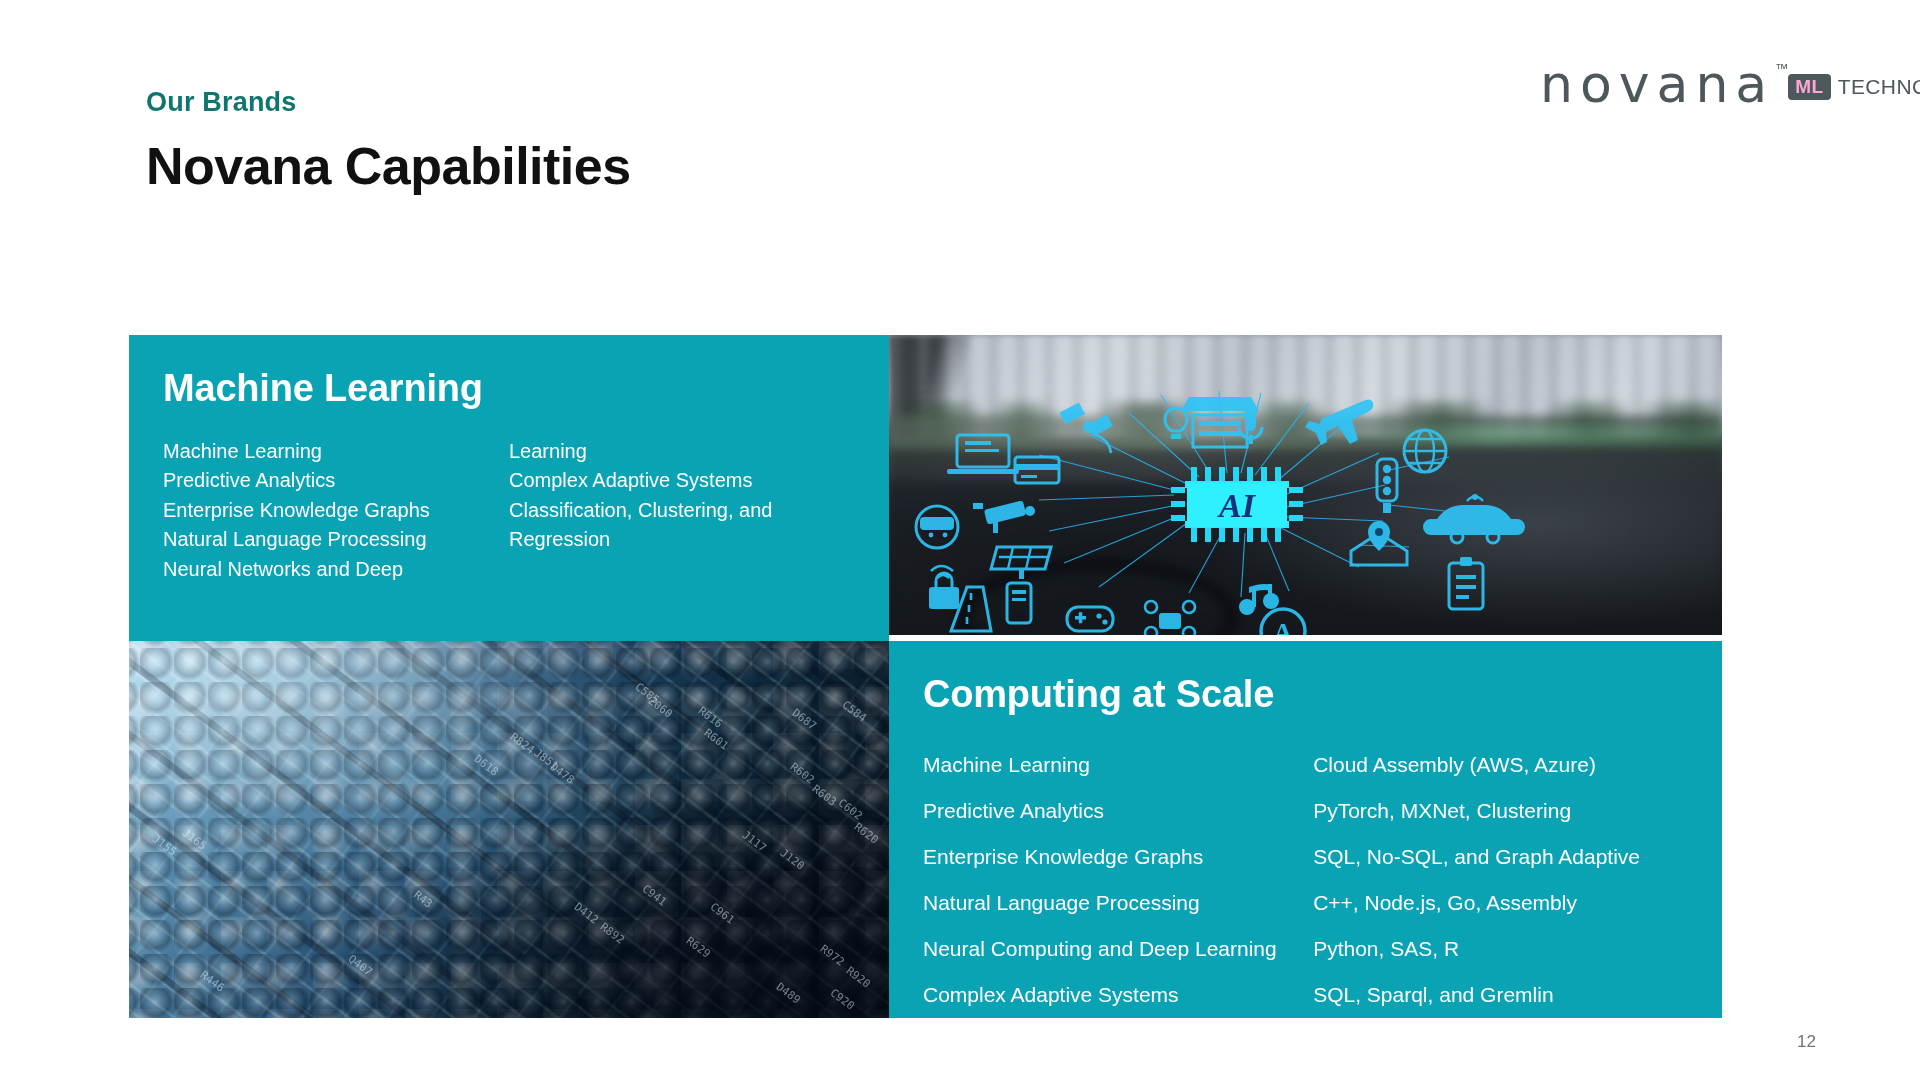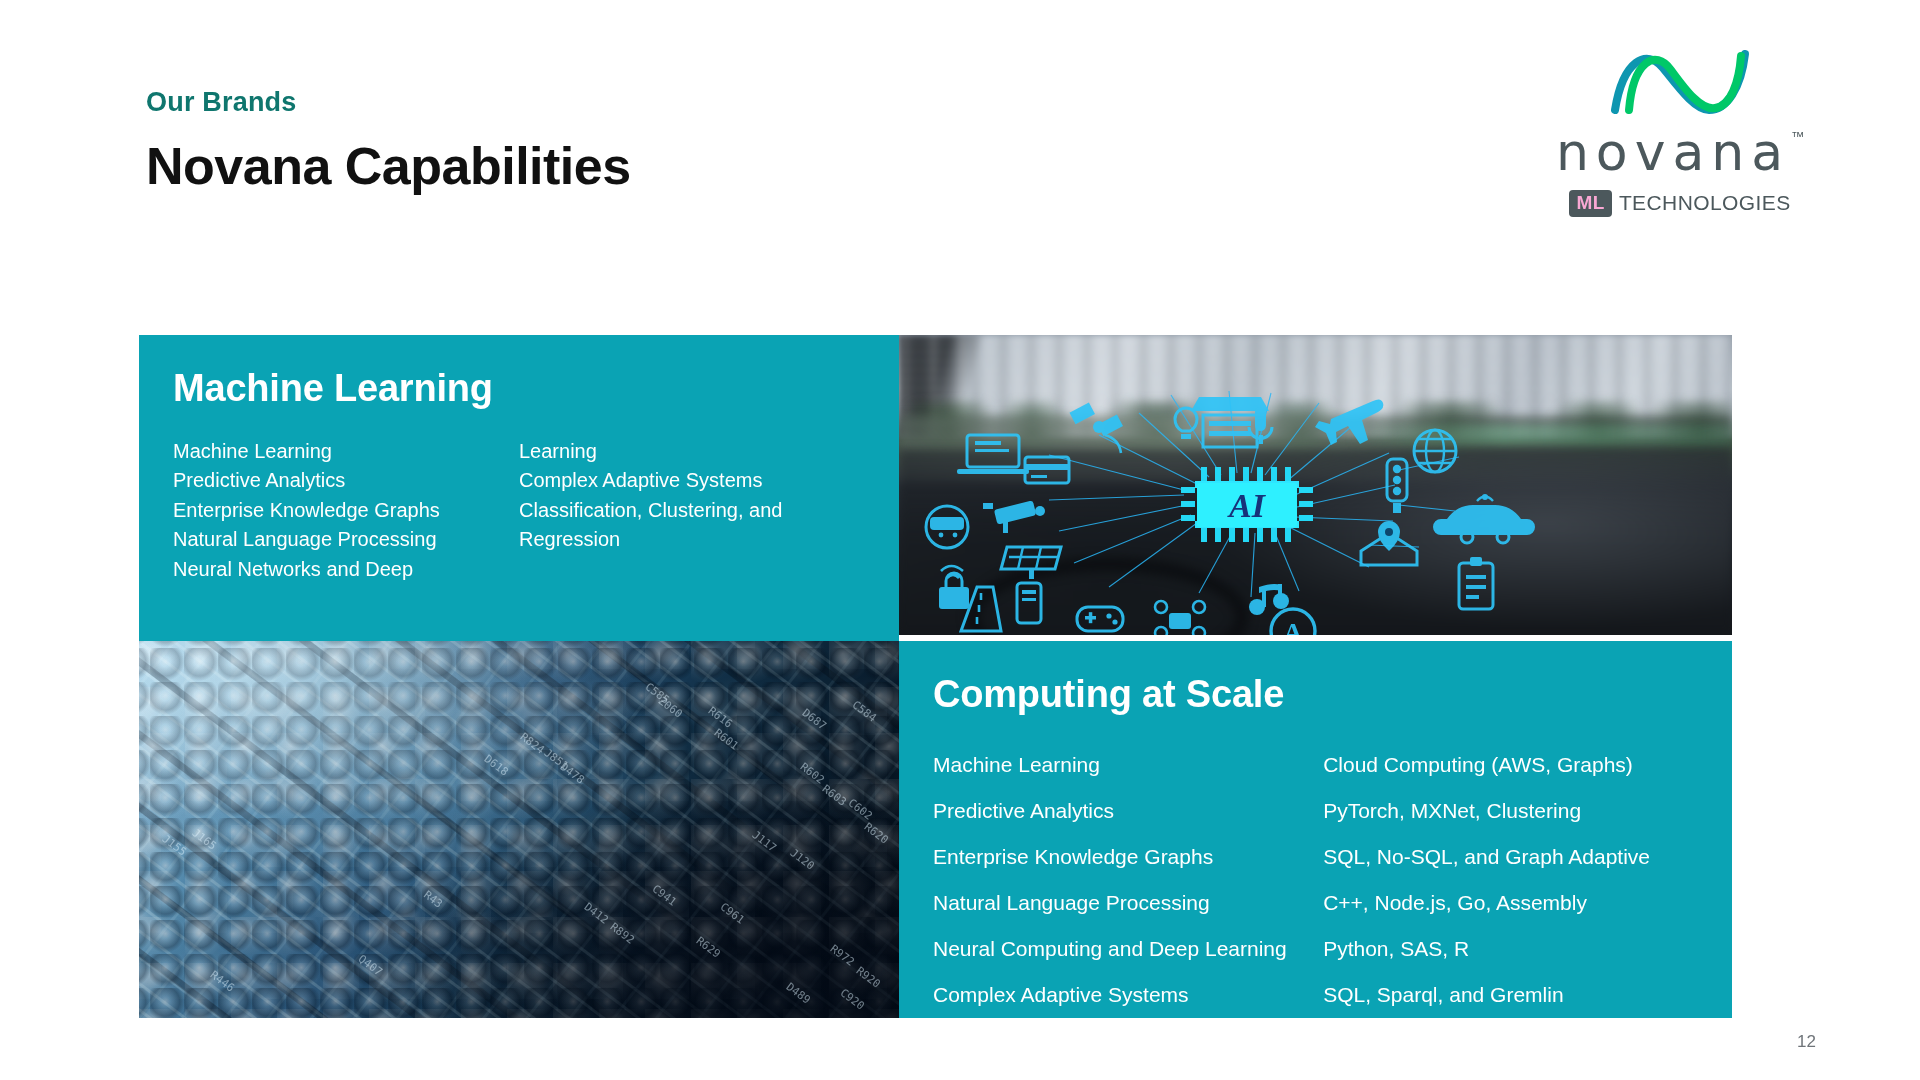--- a/index.html
+++ b/index.html
@@ -37,25 +37,25 @@
     font-weight: 700;
     letter-spacing: -0.5px;
     color: #111111;
     line-height: 1.2;
     margin-top: 17px;
   }
 
   
   .logo {
     position: absolute;
-    right: 120px;
+    right: 140px;
     top: 42px;
     width: 240px;
     display: flex;
-    flex-direction: column;
+    flex-direction: row;
     align-items: center;
   }
   .logo-mark { width: 142px; height: 78px; display: block; }
   .logo-word-wrap {
     display: flex;
     align-items: flex-start;
     margin-top: 6px;
   }
   .logo-word {
     font-size: 52px;
@@ -92,21 +92,21 @@
     font-size: 21px;
     font-weight: 400;
     letter-spacing: 0.4px;
     color: #4c585c;
     line-height: 1.15;
   }
 
   
   .grid {
     position: absolute;
-    left: 139px;
+    left: 129px;
     top: 335px;
     width: 1767px;
     height: 683px;
   }
   .cell {
     position: absolute;
     overflow: hidden;
   }
   .cell-tl { left: 0;     top: 0;     width: 760px; height: 306px; }
   .cell-tr { left: 760px; top: 0;     width: 833px; height: 300px; }
@@ -644,21 +644,21 @@
           <ul class="panel-col panel-col-left">
             <li>Machine Learning</li>
             <li>Predictive Analytics</li>
             <li>Enterprise Knowledge Graphs</li>
             <li>Natural Language Processing</li>
             <li>Neural Computing and Deep Learning</li>
             <li>Complex Adaptive Systems</li>
 
           </ul>
           <ul class="panel-col">
-            <li>Cloud Computing (AWS, Graphs)</li>
+            <li>Cloud Assembly (AWS, Azure)</li>
             <li>PyTorch, MXNet, Clustering</li>
             <li>SQL, No-SQL, and Graph Adaptive</li>
             <li>C++, Node.js, Go, Assembly</li>
             <li>Python, SAS, R</li>
             <li>SQL, Sparql, and Gremlin</li>
           </ul>
         </div>
       </div>
     </div>
 

